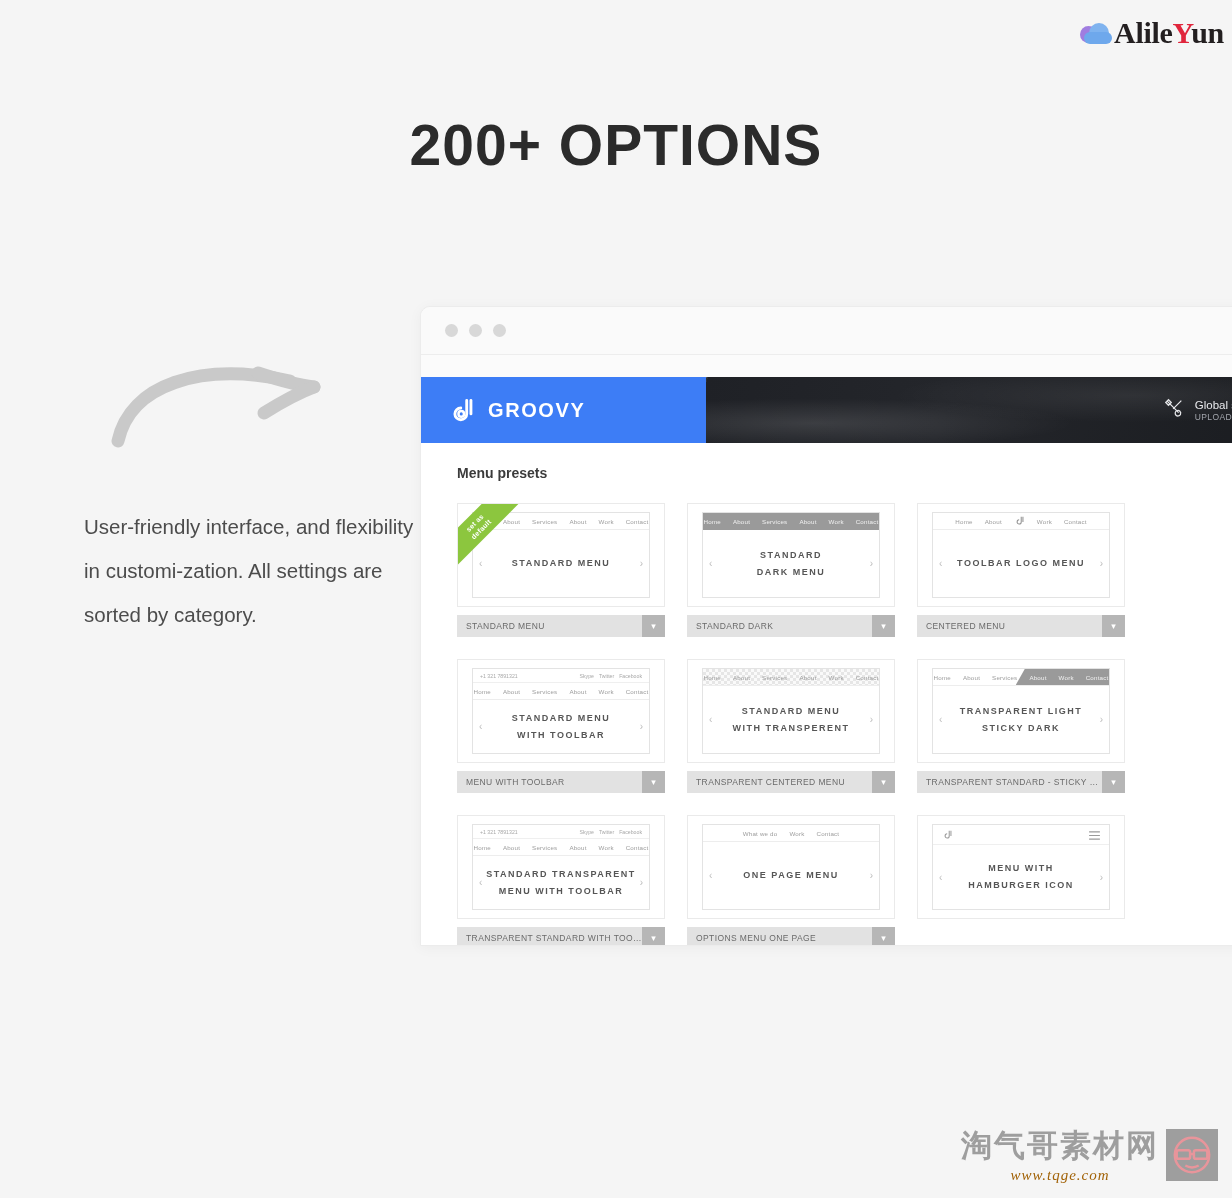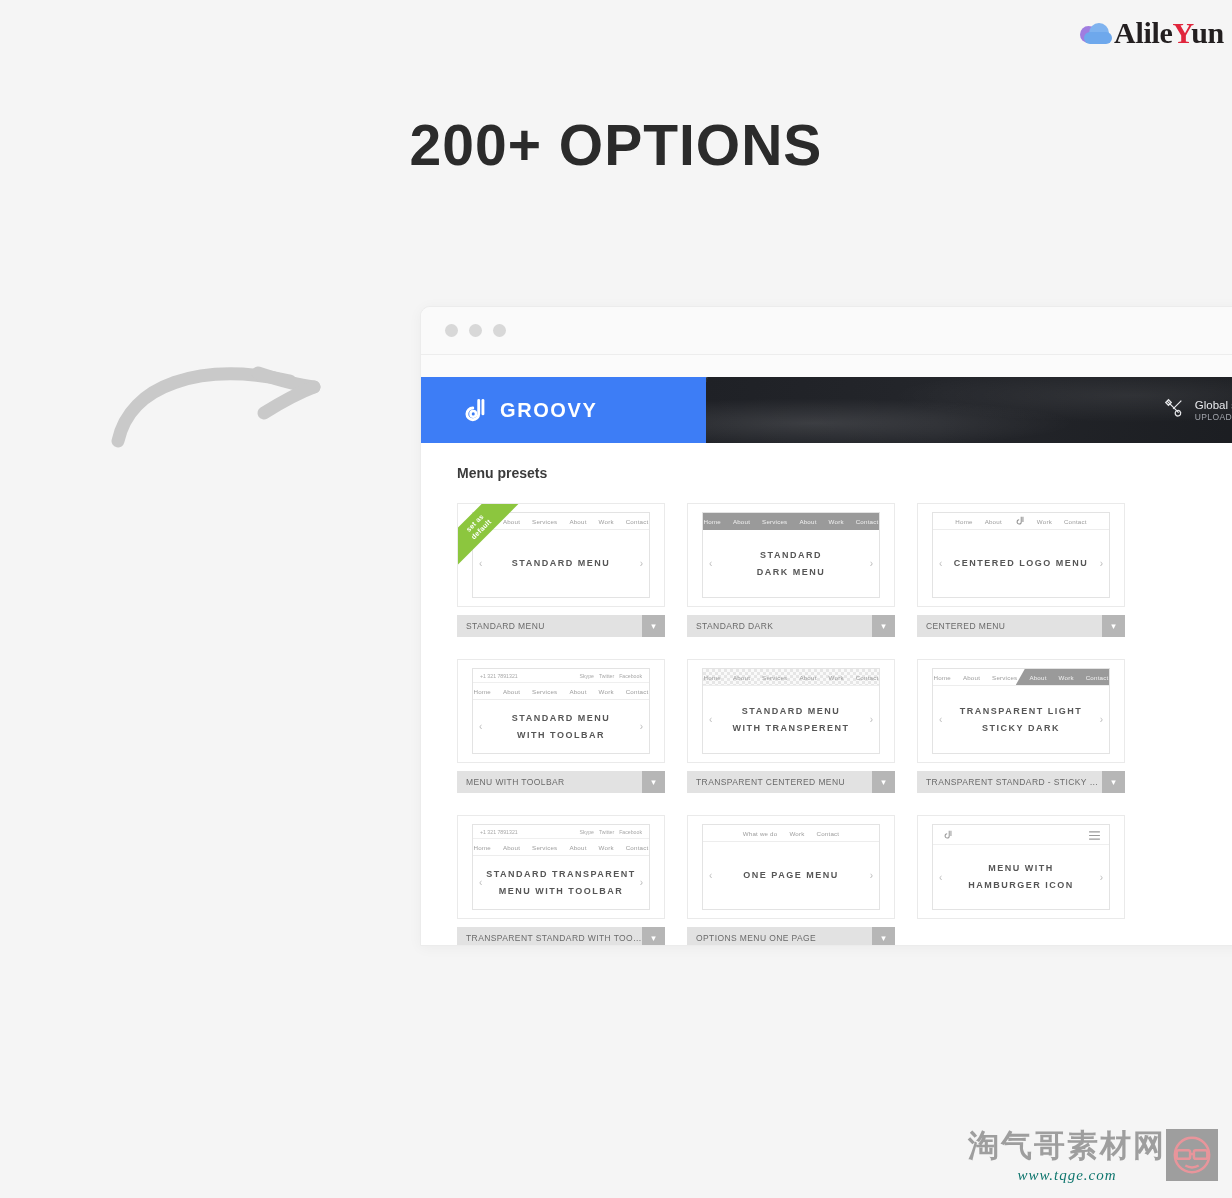--- a/index.html
+++ b/index.html
@@ -69,21 +69,21 @@
     display: flex; align-items: center; padding-left: 24px; gap: 11px;
   }
   #titlebar .dot { width: 13px; height: 13px; border-radius: 50%; background: #d8d8d8; }
 
   #app-body { background: #ffffff; height: 592px; position: relative; }
 
   
   #app-hero { display: flex; height: 66px; margin: 22px 0 0 0; }
   #hero-brand {
     width: 285px; background: #3d7df6;
-    display: flex; align-items: center; gap: 12px; padding-left: 40px;
+    display: flex; align-items: center; gap: 12px; padding-left: 28px;
   }
   #hero-brand .wordmark {
     color: #fff; font-size: 20px; font-weight: 700; letter-spacing: 1.6px;
   }
   #hero-photo {
     flex: 1; position: relative; overflow: hidden;
     background:
       linear-gradient(115deg, rgba(255,255,255,0.10) 0 1px, transparent 1px 34px),
       linear-gradient(122deg, rgba(255,255,255,0.07) 0 1px, transparent 1px 52px),
       linear-gradient(108deg, rgba(255,255,255,0.06) 0 2px, transparent 2px 78px),
@@ -178,30 +178,30 @@
   .preset-select .caret {
     width: 23px; height: 22px; background: #b6b6b6; color: #fff;
     display: flex; align-items: center; justify-content: center; font-size: 9px; flex: 0 0 23px;
   }
 
   .logo-mark { display: inline-flex; }
 
   
   #watermark {
     position: absolute; right: 14px; bottom: 14px;
-    display: flex; align-items: center; gap: 0;
+    display: flex; align-items: center; gap: 7px;
   }
   #watermark .wm-text { display: flex; flex-direction: column; align-items: center; }
   #watermark .wm-cn {
     font-size: 31px; font-weight: 700; color: #9e9e9e; letter-spacing: 2px;
     font-family: "DejaVu Sans", sans-serif;
   }
   #watermark .wm-url {
     font-family: "Liberation Serif", serif; font-style: italic;
-    font-size: 15px; color: #0f766e; letter-spacing: 1px;
+    font-size: 15px; color: #a16207; letter-spacing: 1px;
   }
   #watermark .wm-badge {
     width: 52px; height: 52px; background: #9e9e9e;
     display: flex; align-items: center; justify-content: center;
   }
 </style>
 </head>
 <body>
 
 <div id="brand-logo">
@@ -215,20 +215,21 @@
 
 <h1 id="page-title">200+ OPTIONS</h1>
 
 <svg id="curved-arrow" width="230" height="105" viewBox="0 0 230 105">
   <path d="M10,96 C22,40 92,16 182,36" fill="none" stroke="#c9c9c9" stroke-width="13" stroke-linecap="round"></path>
   <path d="M150,28 C168,34 188,40 206,42" fill="none" stroke="#c9c9c9" stroke-width="13" stroke-linecap="round"></path>
   <path d="M206,42 C190,48 172,58 156,68" fill="none" stroke="#c9c9c9" stroke-width="13" stroke-linecap="round"></path>
 </svg>
 
 <div id="left-copy">
+  <p>User-friendly interface, and flexibility in customi-zation. All settings are sorted by category.</p>
 </div>
 
 <div id="browser-window">
 
   <div id="titlebar">
     <span class="dot"></span>
     <span class="dot"></span>
     <span class="dot"></span>
   </div>
 
@@ -329,21 +330,21 @@
                   <svg width="11" height="11" viewBox="0 0 32 32">
                     <path d="M21 5 v15 a6 6 0 1 1 -6 -6" fill="none" stroke="#8f8f8f" stroke-width="3"></path>
                     <path d="M26 5 v15" fill="none" stroke="#8f8f8f" stroke-width="3"></path>
                   </svg>
                 </span>
                 <span>Work</span>
                 <span>Contact</span>
               </div>
               <div class="mini-body">
                 <span class="arrow-l">‹</span>
-                <span class="mini-title">CENTERED LOGO MENU</span>
+                <span class="mini-title">TOOLBAR LOGO MENU</span>
                 <span class="arrow-r">›</span>
               </div>
             </div>
           </div>
           <div class="preset-select">
             <span class="label">CENTERED MENU</span>
             <span class="caret">▾</span>
           </div>
         </div>
 

